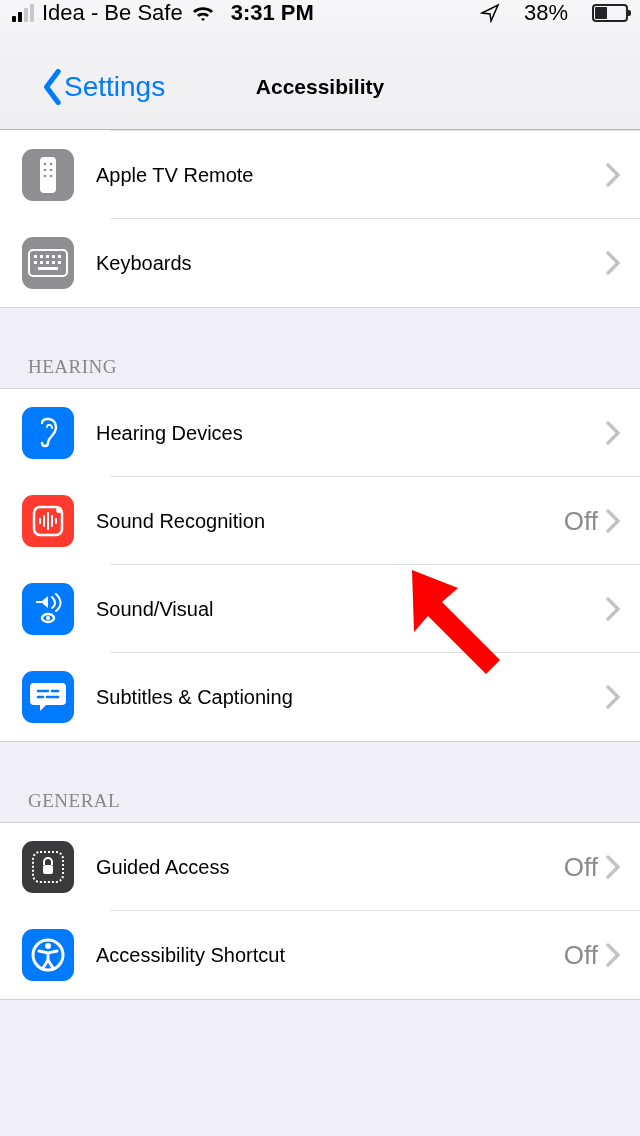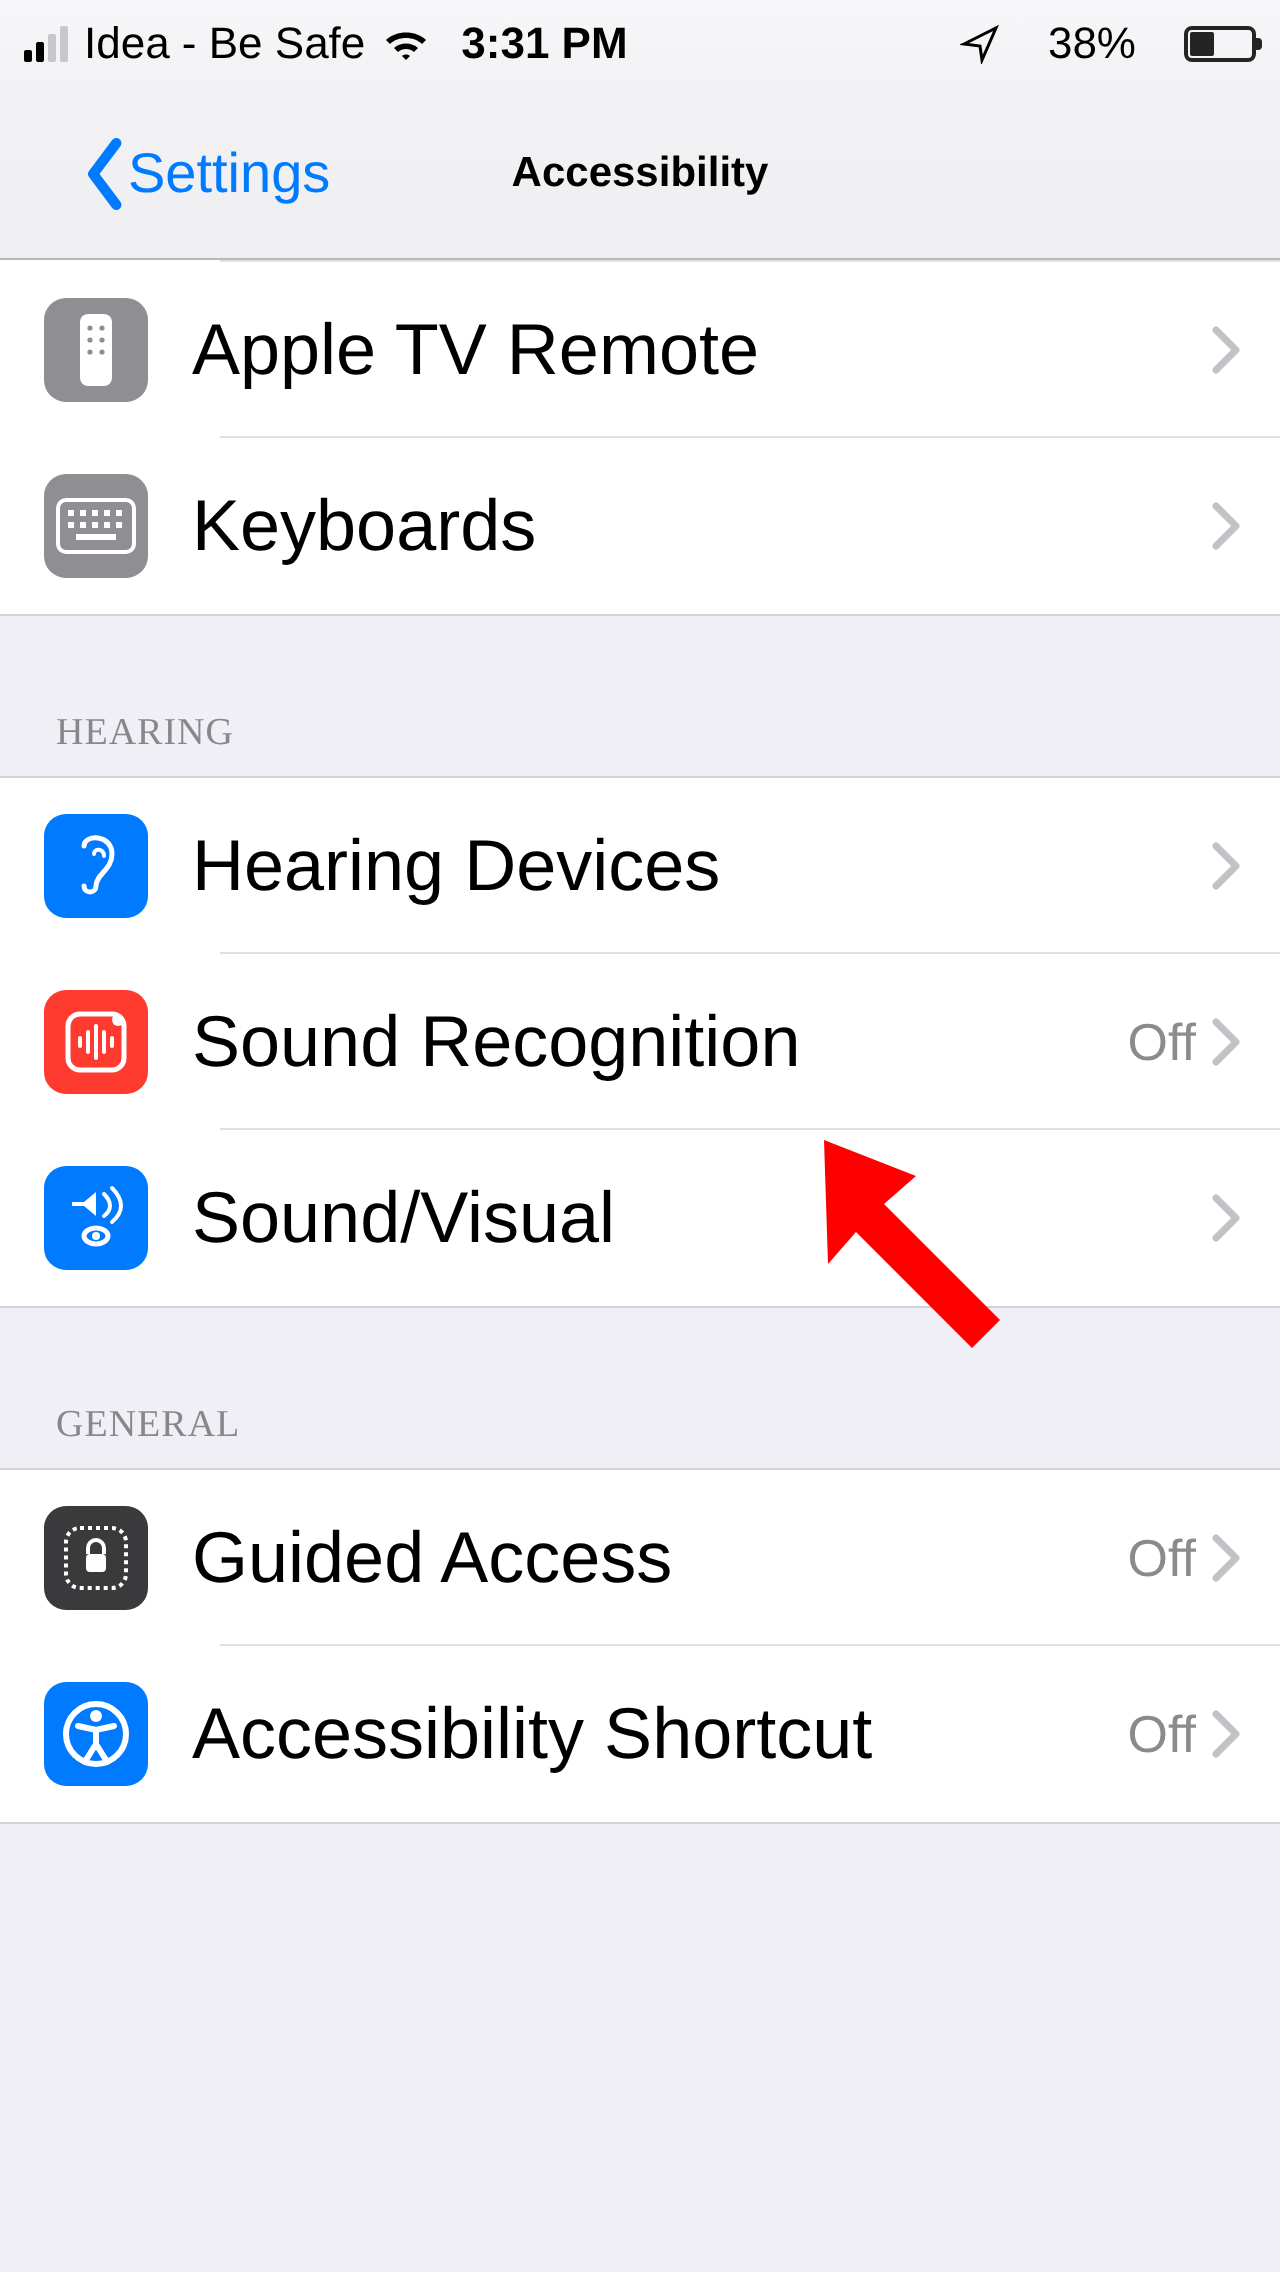--- a/index.html
+++ b/index.html
@@ -7,21 +7,21 @@
     width: 640px;
     height: 1136px;
     font-family: -apple-system, "Helvetica Neue", Arial, sans-serif;
     background: #f0eff5;
     overflow: hidden;
     position: relative;
   }
   .status-bar {
     height: 44px;
     display: flex;
-    align-items: center;
+    align-items: flex-start;
     justify-content: space-between;
     padding: 0 12px;
     font-size: 22px;
     font-weight: 500;
     color: #000;
     background: linear-gradient(#f7f7f9,#f2f2f4);
   }
   .status-left { display: flex; align-items: center; gap: 8px; }
   .status-right { display: flex; align-items: center; gap: 24px; }
   .signal-bars { display: flex; align-items: flex-end; gap: 2px; height: 18px; }
@@ -77,21 +77,21 @@
     height: 1px; background: #e0e0e2;
   }
   .row:last-child::after { display: none; }
   .icon-box {
     width: 52px; height: 52px;
     border-radius: 11px;
     display: flex; align-items: center; justify-content: center;
     margin-right: 22px;
     flex-shrink: 0;
   }
-  .label { font-size: 36px; flex: 1; color: #000; }
+  .label { font-size: 20px; flex: 1; color: #000; }
   .value { font-size: 26px; color: #8a8a8f; margin-right: 8px; }
   .chevron { width: 14px; height: 24px; flex-shrink:0; }
   .chevron path { stroke: #c3c3c7; stroke-width: 3.5; fill: none; stroke-linecap: round; stroke-linejoin: round; }
   .gray { background: #8e8e93; }
   .blue { background: #007aff; }
   .red  { background: #ff3b30; }
   .dark { background: #3a3a3c; }
   .arrow-annotation {
     position: absolute;
     left: 400px; top: 558px;
@@ -237,20 +237,37 @@
           <path d="M26 3 C32 9 32 15 26 20" fill="none" stroke="#fff" stroke-width="2" stroke-linecap="round"></path>
           <ellipse cx="18" cy="27" rx="6" ry="4" fill="none" stroke="#fff" stroke-width="2.5"></ellipse>
           <circle cx="18" cy="27" r="2" fill="#fff"></circle>
         </svg>
     </div>
     <span class="label">Sound/Visual</span>
     <svg class="chevron" viewBox="0 0 14 24">
         <path d="M2 2 L12 12 L2 22"></path>
       </svg>
   </div>
+  <div class="row">
+    <div class="icon-box blue">
+      <svg width="40" height="36" viewBox="0 0 40 36">
+          <path d="M6 4 h28 a4 4 0 0 1 4 4 v14 a4 4 0 0 1 -4 4 h-16 l-6 6 v-6 h-6 a4 4 0 0 1 -4 -4 v-14 a4 4 0 0 1 4 -4 z" fill="#fff"></path>
+          <g stroke="#007aff" stroke-width="2.5" stroke-linecap="round">
+            <line x1="10" y1="12" x2="20" y2="12"></line>
+            <line x1="24" y1="12" x2="30" y2="12"></line>
+            <line x1="10" y1="18" x2="15" y2="18"></line>
+            <line x1="19" y1="18" x2="30" y2="18"></line>
+          </g>
+        </svg>
+    </div>
+    <span class="label">Subtitles &amp; Captioning</span>
+    <svg class="chevron" viewBox="0 0 14 24">
+        <path d="M2 2 L12 12 L2 22"></path>
+      </svg>
+  </div>
 </div>
 
 <div class="section-header">GENERAL</div>
 
 <div class="group">
   <div class="row">
     <div class="icon-box dark">
       <svg width="40" height="40" viewBox="0 0 40 40">
           <rect x="5" y="5" width="30" height="30" rx="7" fill="none" stroke="#fff" stroke-width="2" stroke-dasharray="2 2"></rect>
           <rect x="15" y="18" width="10" height="9" rx="2" fill="#fff"></rect>

